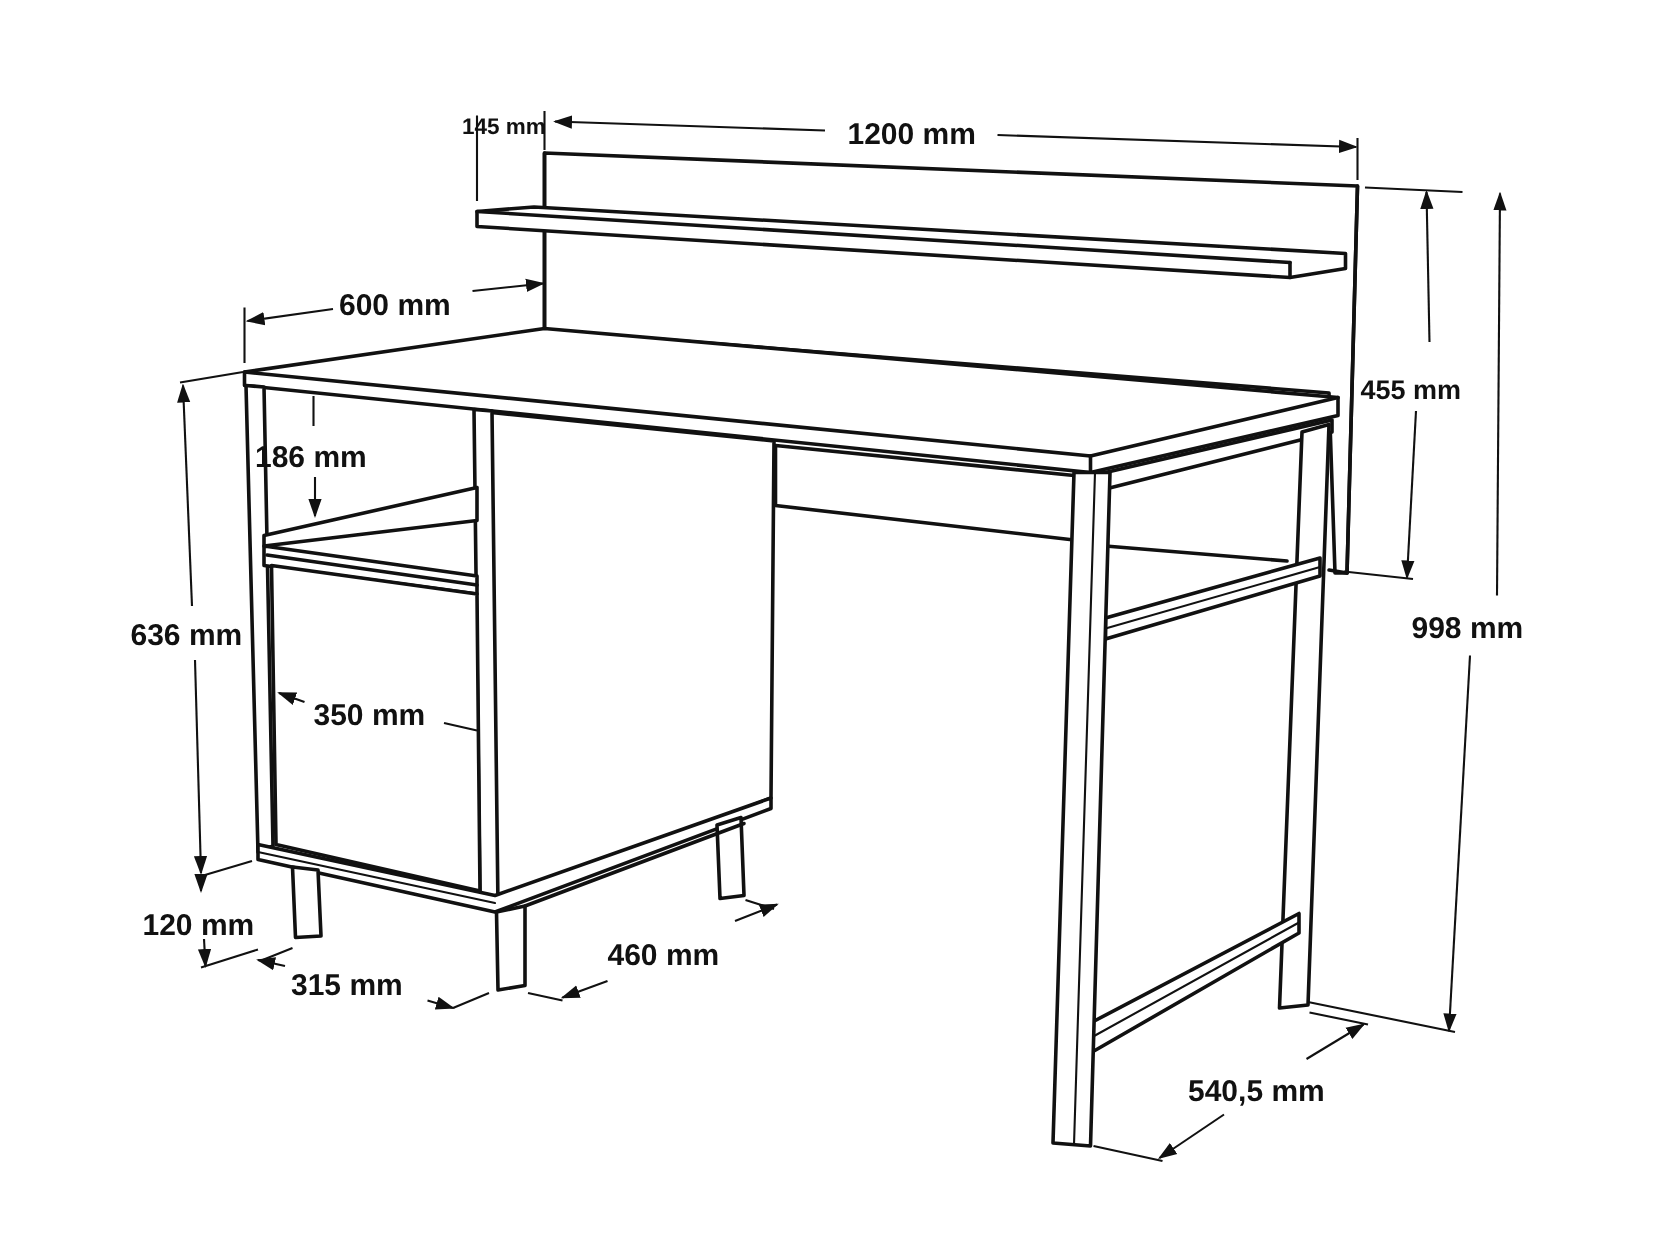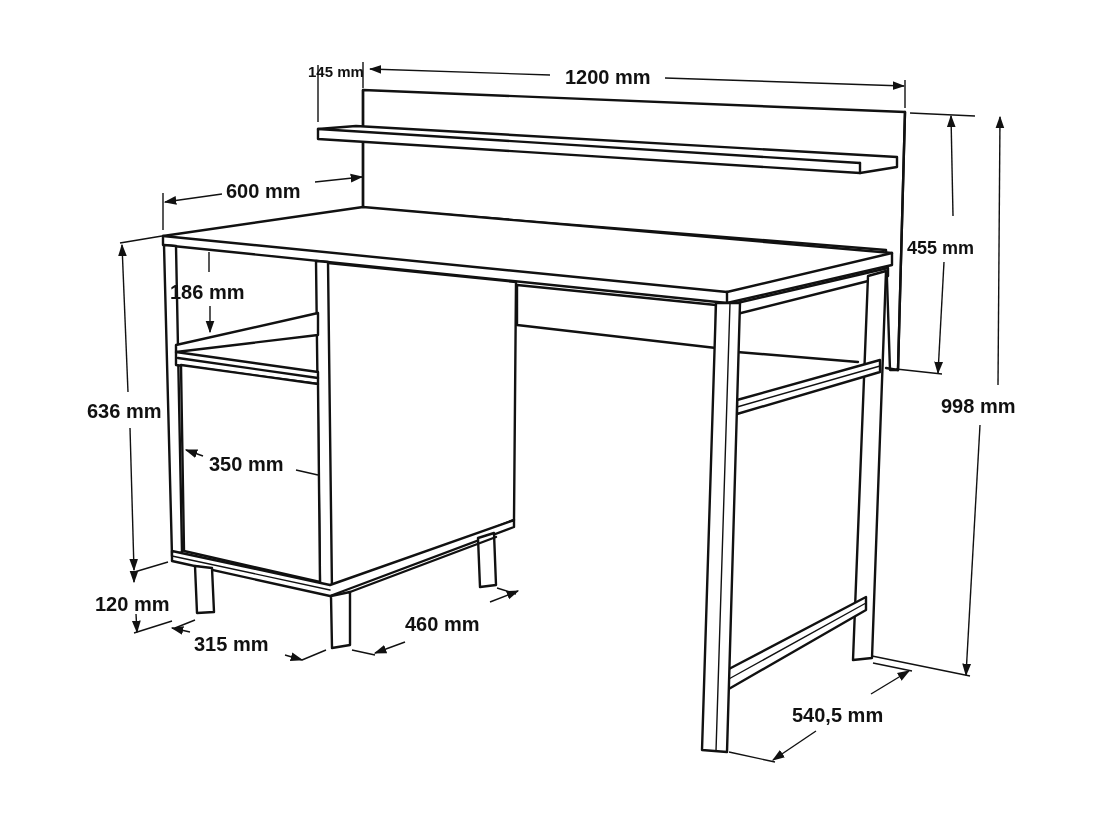--- a/index.html
+++ b/index.html
@@ -1,17 +1,17 @@
 <!DOCTYPE html>
 <html><head>
 <meta charset="utf-8">
 <style>
   html, body { margin: 0; padding: 0; background: #ffffff; }
   body { width: 1106px; height: 829px; overflow: hidden; position: relative; }
-  #canvas { position: absolute; left: 0; top: 0; width: 1106px; height: 818px; }
+  #canvas { position: absolute; left: 0; top: 12px; width: 1106px; height: 818px; }
   svg text {
     font-family: "Liberation Sans", "DejaVu Sans", sans-serif;
     font-weight: bold;
     fill: #111111;
   }
   .ln { stroke: #111111; stroke-width: 2.4; fill: none; stroke-linejoin: round; stroke-linecap: round; }
   .ln-thin { stroke: #111111; stroke-width: 1.4; fill: none; stroke-linecap: round; }
   .face { fill: #ffffff; stroke: #111111; stroke-width: 2.4; stroke-linejoin: round; }
   .dim { stroke: #111111; stroke-width: 1.4; fill: none; }
 </style>

